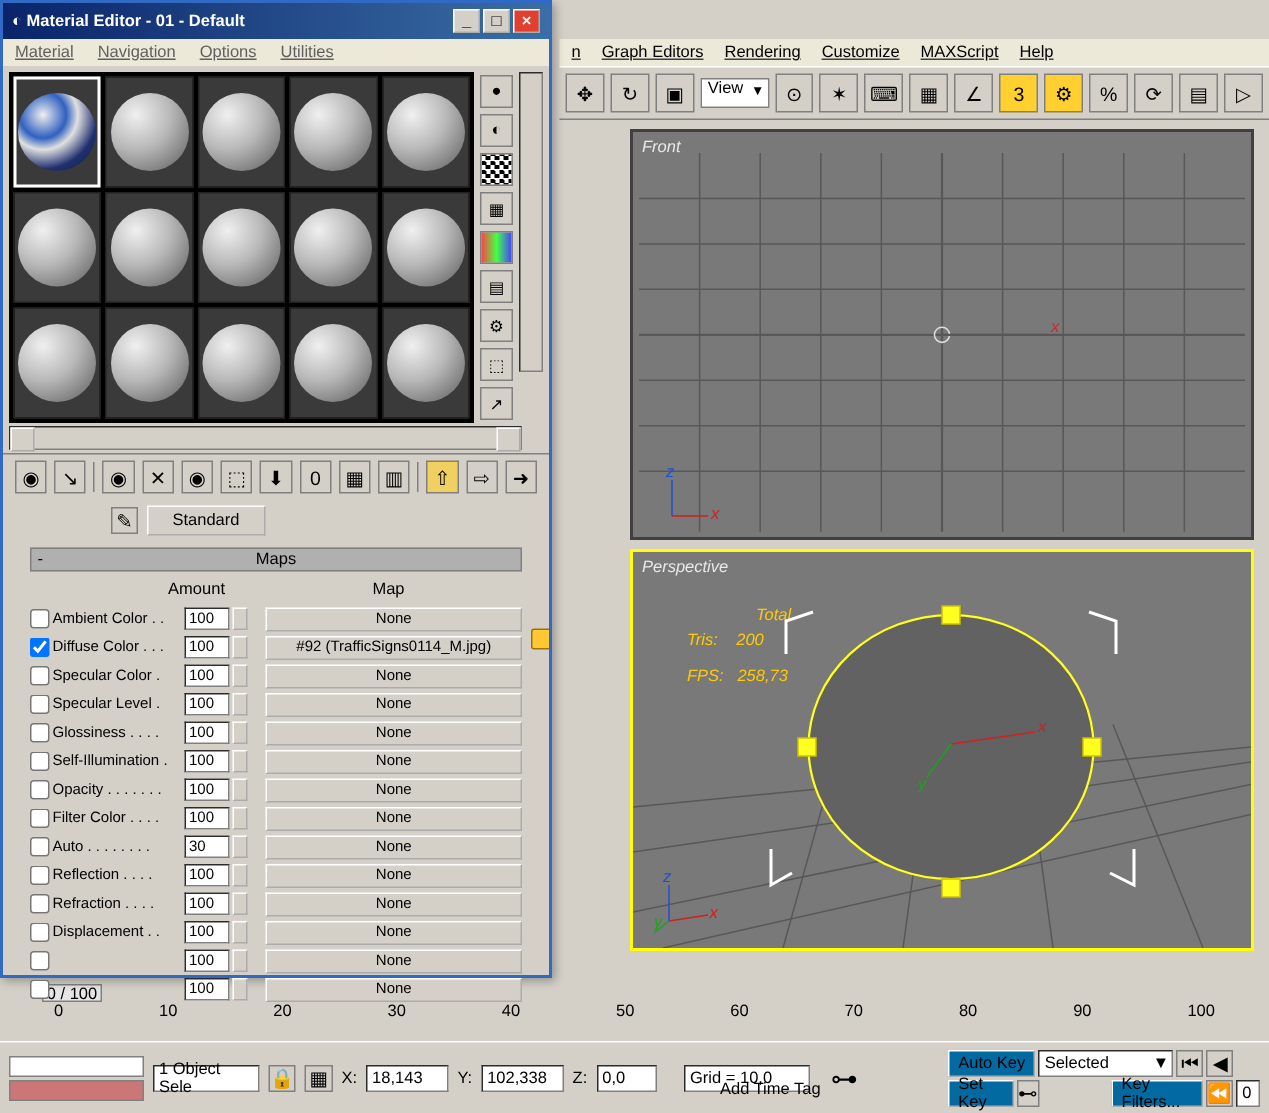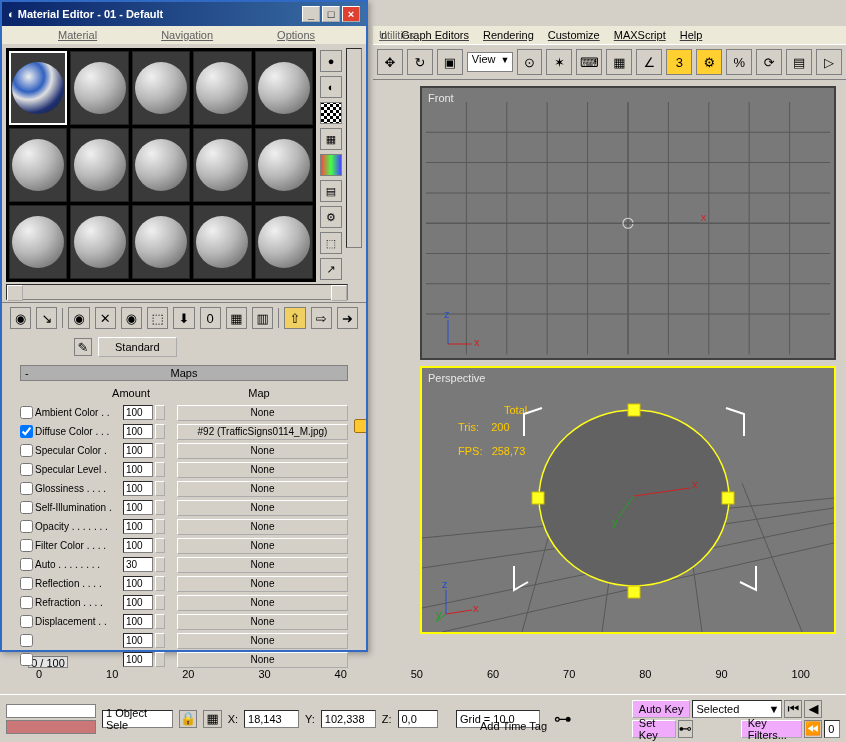--- a/index.html
+++ b/index.html
@@ -16,54 +16,54 @@
 .main-toolbar { position: absolute; left: 373px; right: 0; top: 44px; height: 36px;
   background: #d4d0c8; border-top: 1px solid #fff; border-bottom: 1px solid #808080;
   display: flex; align-items: center; gap: 4px; padding: 0 4px; }
 .tb-btn { width: 26px; height: 26px; background: #d4d0c8; border: 1px solid #808080;
   display: flex; align-items: center; justify-content: center; font-size: 13px; }
 .tb-sel { height: 20px; background: #fff; border: 1px solid #808080; padding: 0 16px 0 4px; position: relative; }
 .tb-sel::after { content: "▼"; position: absolute; right: 2px; top: 2px; font-size: 9px; }
 .highlight { background: #ffd030 !important; }
 
 
-.vp { position: absolute; background: #797979; border: 2px solid #404040; }
+.vp { position: absolute; background: #797979; border: 2px solid #404040; font-style: italic; }
 .vp-front { left: 420px; top: 86px; width: 416px; height: 274px; }
 .vp-persp { left: 420px; top: 366px; width: 416px; height: 268px; border: 2px solid #ffff00; }
 .vp-label { position: absolute; left: 6px; top: 4px; color: #e8e8e8; font-size: 11px; }
 .vp-grid { position: absolute; inset: 14px 4px 4px 4px; }
 .vp-grid line { stroke: #585858; }
 .vp-stats { position: absolute; left: 36px; top: 34px; color: #ffcb00; line-height: 1.5; }
 
 
 .timeline { position: absolute; left: 0; right: 0; top: 656px; height: 24px; background: #d4d0c8;
   display: flex; align-items: center; font-size: 10px; }
 .timeline-slider { position: absolute; left: 28px; top: 0; width: 40px; height: 12px;
   background: #e5e5e5; border: 1px solid #808080; text-align: center; }
 .ruler { position: absolute; left: 0; right: 0; top: 668px; height: 12px; font-size: 9px; color: #000;
   display: flex; justify-content: space-between; padding: 0 36px; }
 .status { position: absolute; left: 0; right: 0; bottom: 0; height: 48px; background: #d4d0c8;
   border-top: 1px solid #fff; display: flex; align-items: center; gap: 6px; padding: 4px 6px; }
 .status .fld { height: 18px; background: #fff; border: 1px inset #808080; padding: 0 3px; display:flex; align-items:center;}
-.status .btn { height: 18px; background: #f0abfc; border: 1px outset #fff; padding: 0 6px; display:flex; align-items:center;margin-left:46px;}
+.status .btn { height: 18px; background: #0369a1; border: 1px outset #fff; padding: 0 6px; display:flex; align-items:center;margin-left:46px;}
 .status-msg { position: absolute; left: 110px; bottom: 4px; font-size: 10px; }
 .colorbox { width: 90px; height: 14px; border:1px solid #808080; }
 
 
 .medit { position: absolute; left: 0; top: 0; width: 368px; height: 652px;
   background: #d4d0c8; border: 2px solid #316ac5; box-shadow: 2px 2px 6px rgba(0,0,0,.3); }
 .medit-title { height: 24px; background: linear-gradient(to right, #0a246a, #3a6ea5);
   color: #fff; font-weight: bold; display: flex; align-items: center; padding: 0 6px; font-size: 11px;}
 .medit-title .wbtns { margin-left: auto; display: flex; gap: 2px; }
 .wbtn { width: 18px; height: 16px; background: #d4d0c8; border: 1px outset #fff;
   display:flex; align-items:center; justify-content:center; font-size:11px; font-weight:bold; color:#000;}
 .wbtn.close { background: #e04030; color:#fff; }
 .medit-menu { height: 18px; background: #ece9d8; display: flex; align-items: center; gap: 16px;
   padding: 0 8px; color: #606060; }
-.medit-menu span { text-decoration: underline; margin-left: 48px; }
+.medit-menu span { text-decoration: underline; }
 
 .sample-area { display: flex; padding: 4px 4px 0 4px; }
 .sample-grid { width: 310px; background: #000; padding: 3px; display: grid;
   grid-template-columns: repeat(5, 1fr); grid-template-rows: repeat(3, 1fr); gap: 3px; }
 .sample-slot { background: #3a3a3a; border: 1px solid #222; display:flex; align-items:center; justify-content:center; position:relative;}
 .sample-slot.sel { border: 2px solid #fff; }
 .sphere { width: 52px; height: 52px; border-radius: 50%;
   background: radial-gradient(circle at 32% 28%, #f0f0f0, #b8b8b8 45%, #6a6a6a 90%); }
 .sphere.blue { background: radial-gradient(circle at 32% 28%, #f0f0f0 0%, #3060c0 30%, #e0e0e0 45%, #203070 70%, #102040 95%); }
 .sample-vtool { width: 28px; display:flex; flex-direction:column; gap:4px; padding: 2px 0 2px 4px;}

